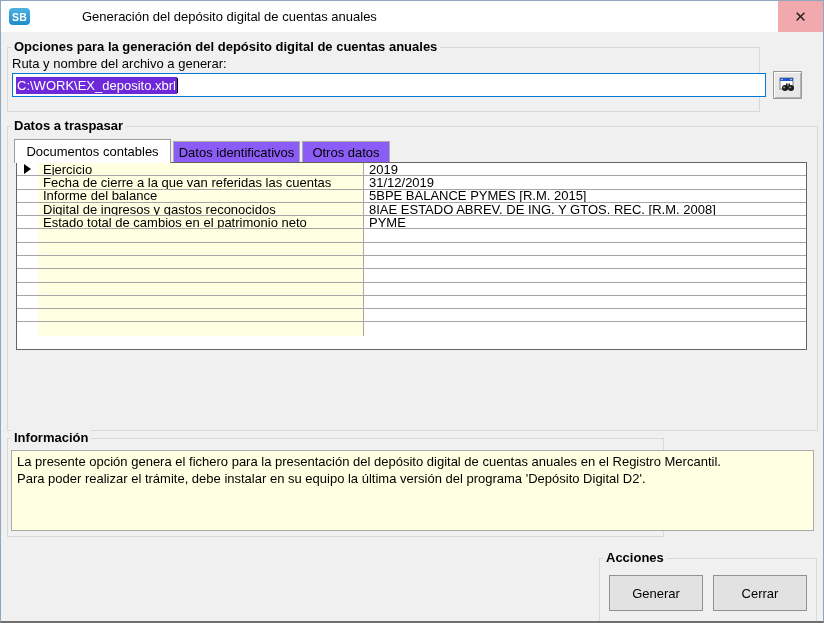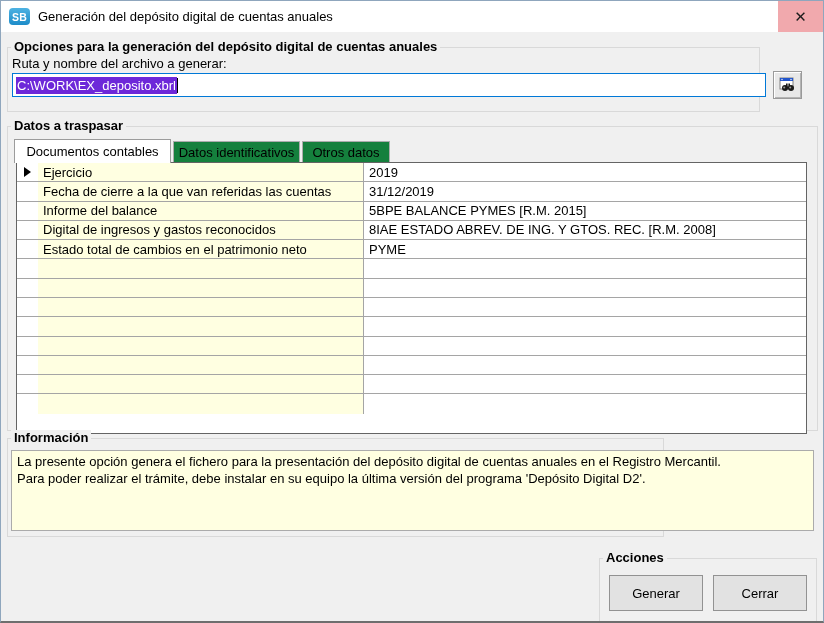--- a/index.html
+++ b/index.html
@@ -2,43 +2,43 @@
 <html><head>
 <meta charset="utf-8">
 <style>
   * { margin:0; padding:0; box-sizing:border-box; }
   html,body { width:824px; height:623px; background:#cfcfcf; font-family:"Liberation Sans", sans-serif; }
   .window{
     position:relative; width:824px; height:623px; background:#F0F0F0;
     border:1px solid #8fa6bd; border-bottom:2px solid #6e6e6e; overflow:hidden;
   }
   
-  .titlebar{ position:absolute; left:0; top:0; width:100%; height:31px; background:#ffffff; display:flex; align-items:center; padding-left:8px; }
+  .titlebar{ position:absolute; left:0; top:0; width:100%; height:31px; background:#ffffff; display:flex; align-items:center; padding-left:8px;gap:44px; }
   .app-icon{ width:21px; height:17px; border-radius:4px; background:linear-gradient(#4db2e2,#1d8cc9); color:#fff; font-weight:bold; font-size:10.5px; display:flex; align-items:center; justify-content:center; letter-spacing:.2px; }
   .title-text{ margin-left:8px; font-size:13px; color:#000; }
   .close-btn{ position:absolute; right:0; top:0; width:45px; height:31px; background:#F1A9AD; display:flex; align-items:center; justify-content:center; cursor:pointer; }
   .close-btn span{ font-size:15px; color:#1c1c1c; line-height:1; }
   
   .groupbox{ position:absolute; border:1px solid #D9D9D9; }
   .gb-label{ position:absolute; top:-9px; left:3px; background:#F0F0F0; padding:0 3px; font-size:13px; font-weight:bold; color:#000; white-space:nowrap; }
   
   #g-options{ left:6px; top:46px; width:753px; height:65px; }
   .path-label{ position:absolute; left:4px; top:8px; font-size:13px; }
   .path-input{ position:absolute; left:4px; top:25px; width:754px; height:24px; background:#fff; border:1px solid #0078D7; display:flex; align-items:center; padding-left:3px; cursor:text; }
   .sel-text{ background:#6d28d9; color:#fff; font-size:13px; padding:1px 1px; }
   .caret{ width:1px; height:15px; background:#000; }
   .browse-btn{ position:absolute; left:765px; top:23px; width:29px; height:28px; background:#E8E8E8; border:1px solid #9a9a9a; box-shadow:inset 1px 1px 0 #ffffff, inset -1px -1px 0 #b4b4b4; display:flex; align-items:center; justify-content:center; cursor:pointer; }
   
   #g-transfer{ left:6px; top:125px; width:811px; height:305px; }
-  .tab{ position:absolute; font-size:13px; display:flex; align-items:center; justify-content:center; cursor:pointer; border:1px solid #ACACAC; border-bottom:none; background:#15803d; }
+  .tab{ position:absolute; font-size:13px; display:flex; align-items:center; justify-content:center; cursor:pointer; border:1px solid #ACACAC; border-bottom:none; background:#8b5cf6; }
   .tab.active{ background:#fff; border-color:#9C9C9C; z-index:3; }
   #tab1{ left:6px; top:12px; width:157px; height:24px; }
   #tab2{ left:165px; top:14px; width:127px; height:22px; }
   #tab3{ left:294px; top:14px; width:88px; height:22px; }
-  .dtable{ position:absolute; left:8px; top:35px; width:791px; height:272px; border:1px solid #646464; background:#fff; display:grid; grid-template-rows:repeat(14, 1fr); }
+  .dtable{ position:absolute; left:8px; top:35px; width:791px; height:188px; border:1px solid #646464; background:#fff; display:grid; grid-template-rows:repeat(14, 1fr); }
   .trow{ display:flex; border-bottom:1px solid #A5A5A5; overflow:hidden; }
   .trow:last-child{ border-bottom:none; }
   .cell-ind{ width:21px; background:#fff; display:flex; align-items:center; justify-content:center; flex:none; }
   .row-arrow{ width:0; height:0; border-left:7px solid #000; border-top:5px solid transparent; border-bottom:5px solid transparent; }
   .cell-label{ width:326px; background:#FFFFE1; border-right:1px solid #A5A5A5; font-size:13px; padding-left:5px; display:flex; align-items:center; flex:none; white-space:nowrap; }
   .cell-value{ flex:1; background:#fff; font-size:13px; padding-left:5px; display:flex; align-items:center; white-space:nowrap; }
   
   #g-info{ left:6px; top:437px; width:657px; height:99px; }
   .info-box{ position:absolute; left:3px; top:11px; width:803px; height:81px; background:#FFFFE1; border:1px solid #ABABAB; padding:2px 5px; font-size:13px; line-height:17px; color:#000; }
   

